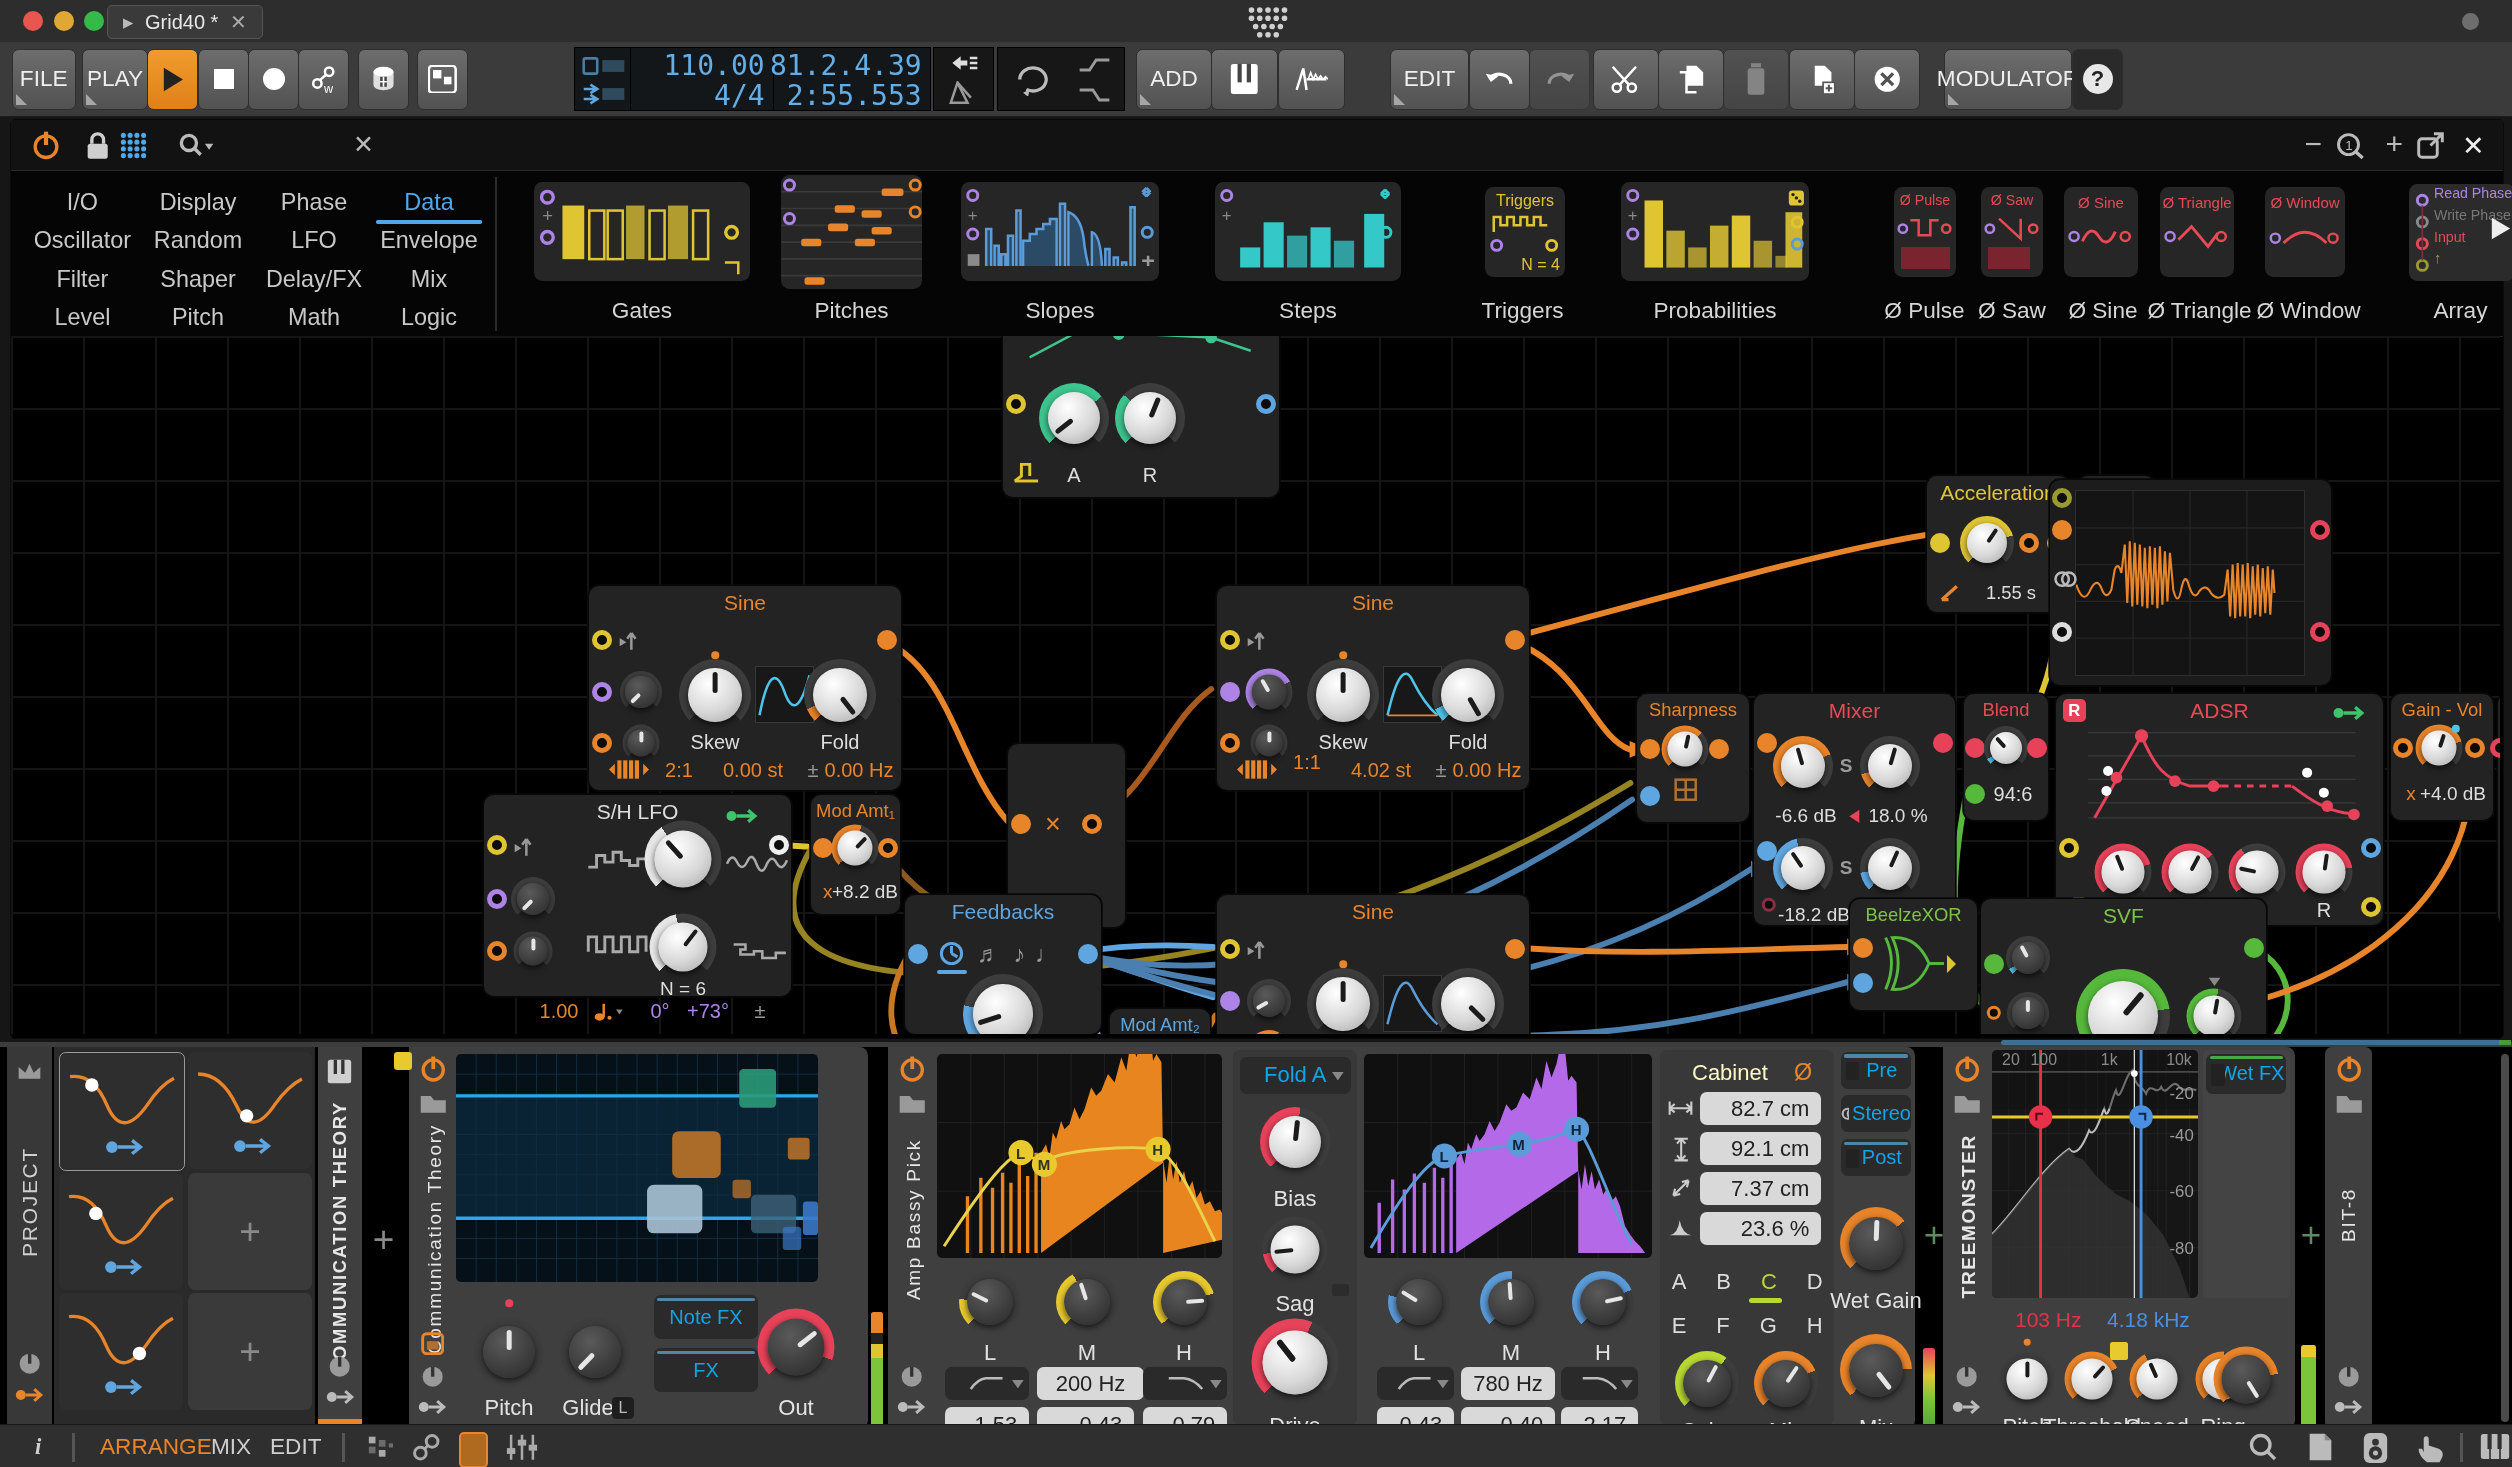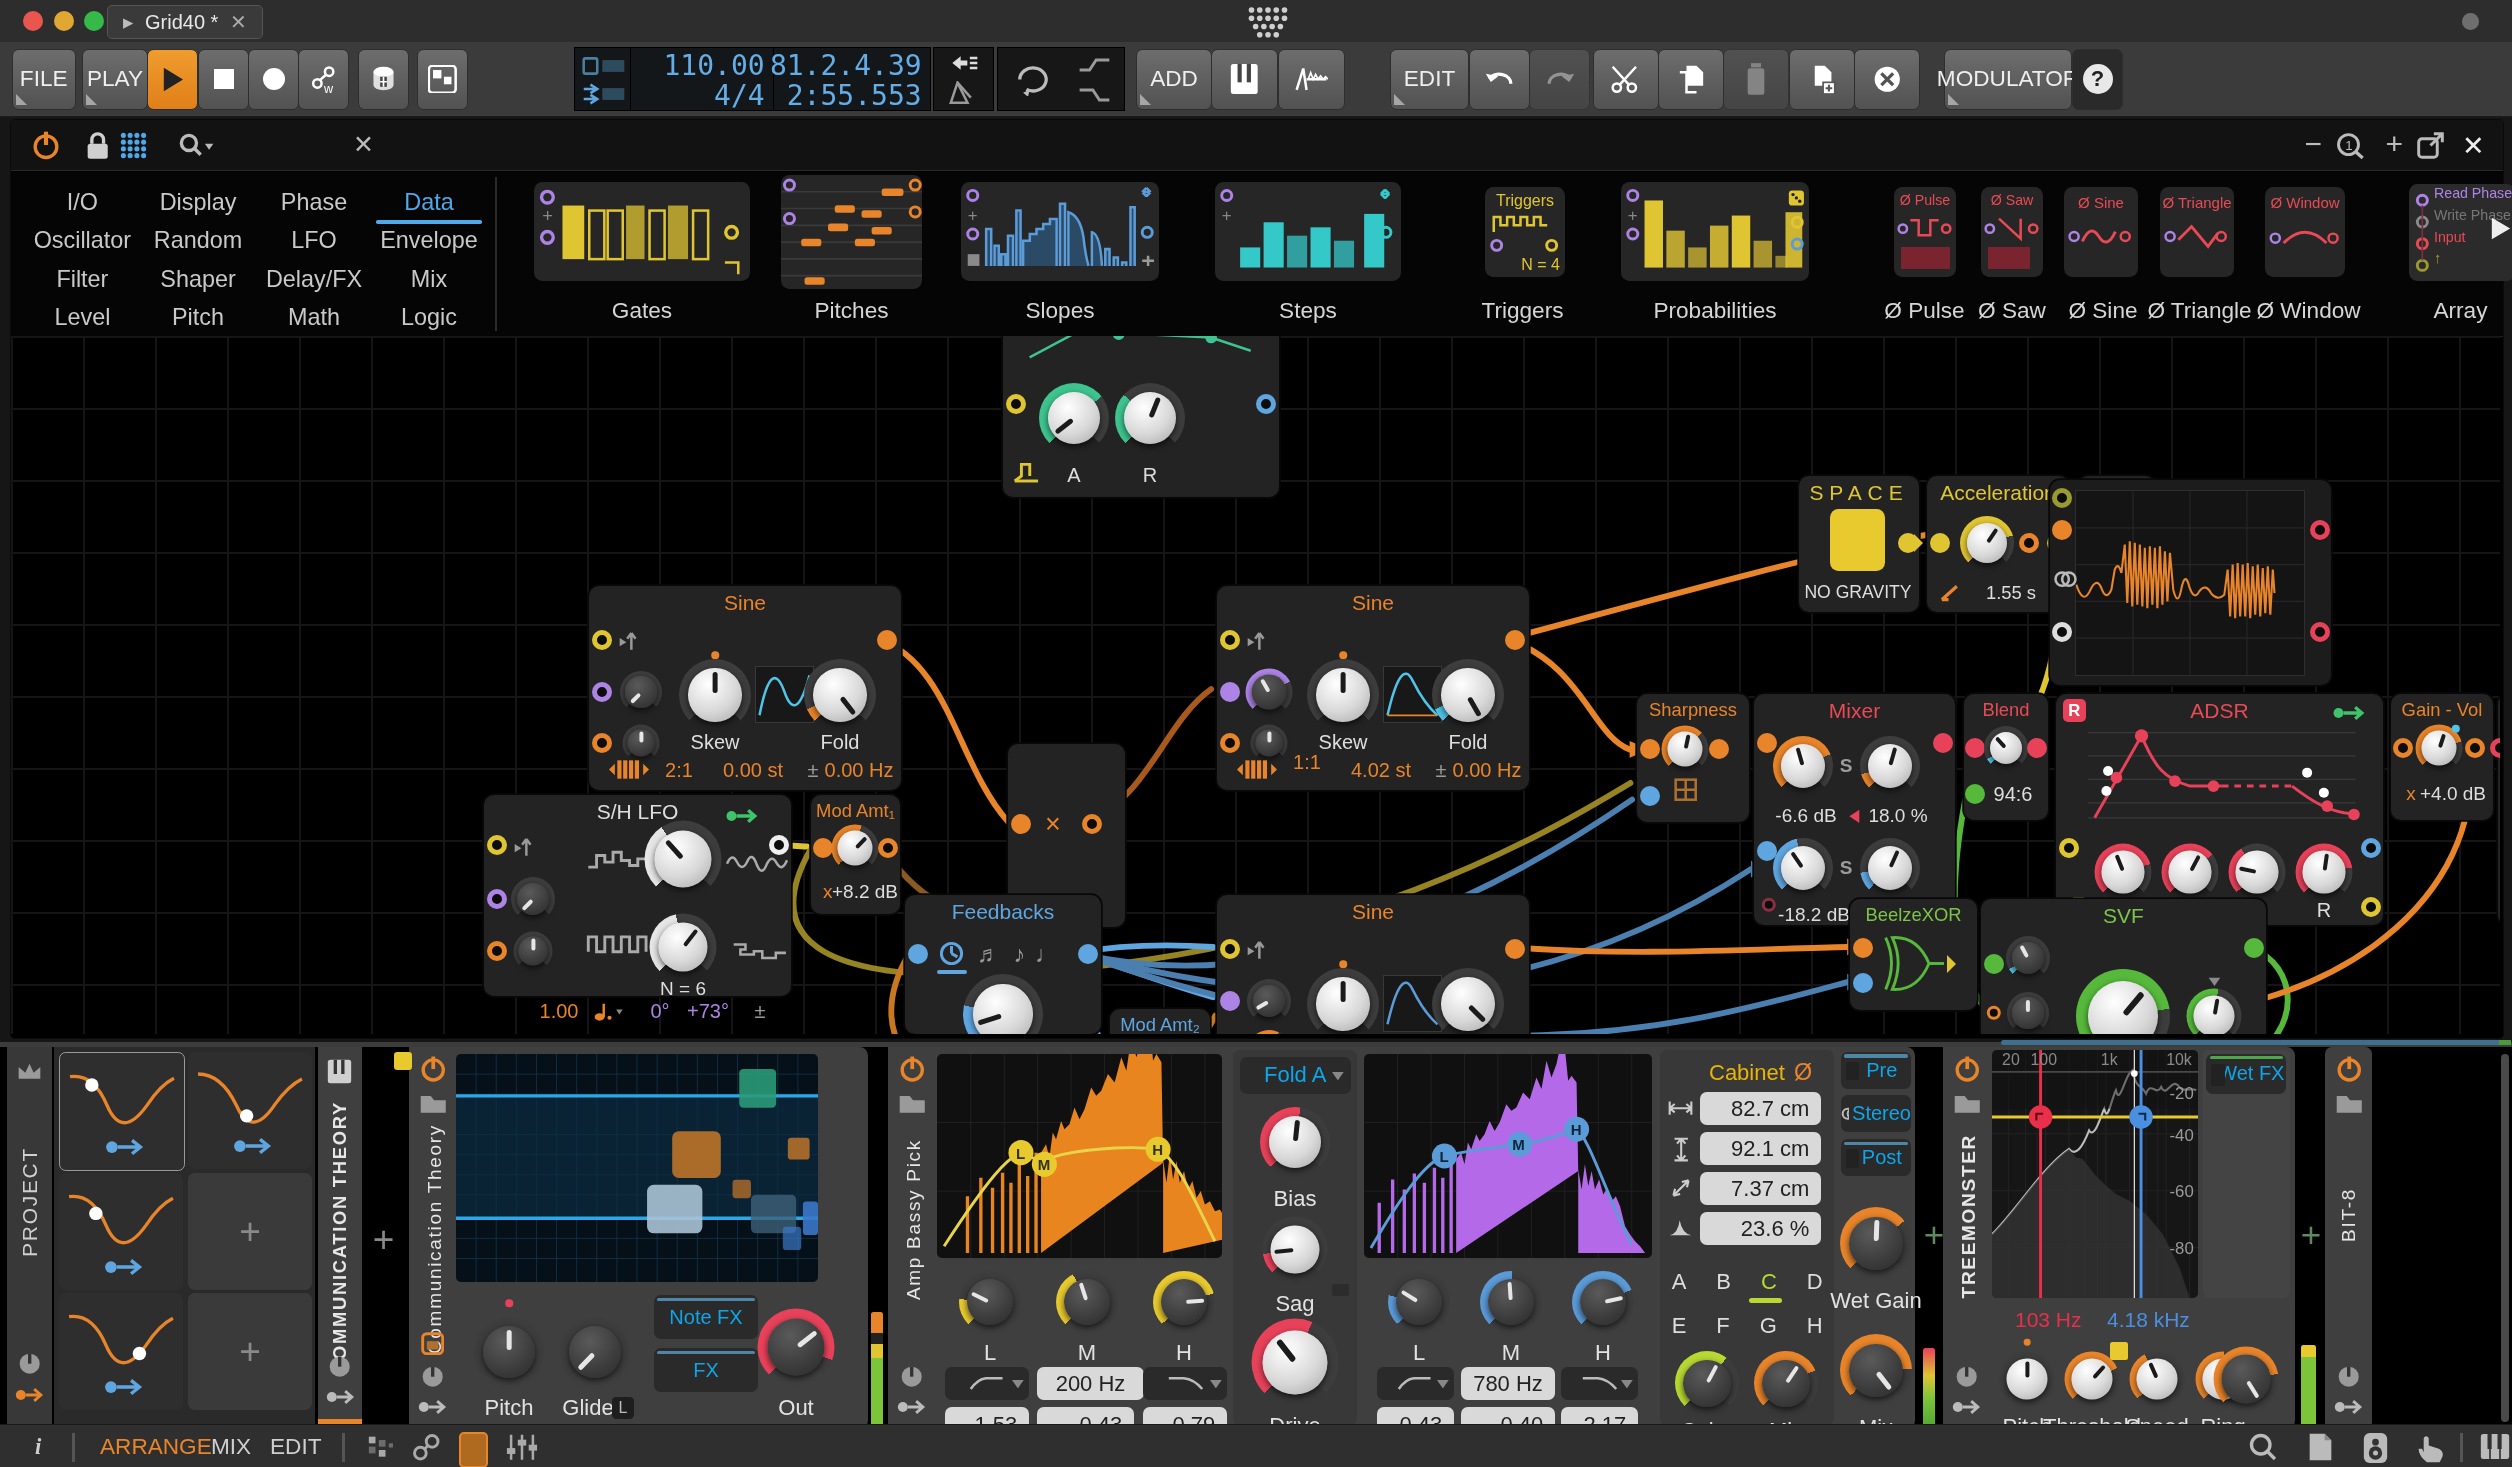--- a/index.html
+++ b/index.html
@@ -585,27 +585,20 @@
             </div>
           </div>
         <div class="mval tx-w" style="left:71px;top:151px">A</div>
         <div class="mval tx-w" style="left:147px;top:151px">R</div>
         <svg class="abs" style="left:10px;top:137px" width="28.5" height="25" viewBox="0 0 34 30">
             <path d="M2 24 l8 -6 v-14 h10 v14" fill="none" stroke="#e0c533" stroke-width="3.5"></path>
             <path d="M2 24 h28" stroke="#e0c533" stroke-width="3.5"></path>
           </svg>
       </div>
 
-      <div class="mod" style="left:1788px;top:140px;width:120px;height:136px">
-        <div class="mtitle tx-y" style="letter-spacing:5.9px">SPACE</div>
-        <div class="abs" style="left:31px;top:33px;width:55px;height:62px;background:#e8c92e;border-radius:8.4px"></div>
-        <div class="port fill" style="left:109px;top:67px;--pc:#e0c533"></div>
-        <div class="ah" style="left:124px;top:67px;border-left-color:#e0c533"></div>
-        <div class="mval tx-w" style="left:59px;top:116px;font-size:17.6px">NO GRAVITY</div>
-      </div>
 
       <div class="mod" style="left:1916px;top:140px;width:142px;height:136px">
         <div class="mtitle tx-y">Acceleration</div>
         <div class="port fill" style="left:13.4px;top:67px;--pc:#e0c533"></div>
         <div class="ring" style="left:60px;top:67px;width:54px;height:54px;--c:#e0c533;--s:58%">
             <div class="kcore">
               <i style="transform:translateX(-50%) rotate(34deg)"></i>
             </div>
           </div>
         <div class="port" style="left:102px;top:67px;--pc:#e8842a"></div>
@@ -1398,21 +1391,21 @@
           </svg>
         <svg class="abs" style="right:5px;top:12.6px" width="11.7" height="8.4" viewBox="0 0 14 10">
             <path d="M0 0 h14 l-7 10 z" fill="#888"></path>
           </svg>
         </div>
       <div class="field" style="left:489px;top:360px;width:77px;height:35px">0.43</div>
       <div class="field" style="left:573px;top:360px;width:94px;height:35px">0.40</div>
       <div class="field" style="left:673px;top:360px;width:77px;height:35px">2.17</div>
 
       <div class="abs" style="left:772px;top:3.3px;width:174px;height:375px;background:#383838;border-radius:6.7px">
-        <div class="abs" style="left:49px;top:10px;font-size:22px;color:#eab308">Cabinet</div>
+        <div class="abs" style="left:32px;top:10px;font-size:22px;color:#fef9c3">Cabinet</div>
         <div class="abs" style="left:134px;top:8.4px;font-size:23.4px;color:#e8842a">Ø</div>
         <svg class="abs" style="left:8.4px;top:49px" width="25" height="18.4" viewBox="0 0 30 22">
             <path d="M2 11 h26 M2 11 l6 -5 M2 11 l6 5 M28 11 l-6 -5 M28 11 l-6 5 M2 3 v16 M28 3 v16" stroke="#ccc" stroke-width="2.5"></path>
           </svg>
         <div class="field" style="left:40px;top:42px;width:121px;height:33px">82.7 cm</div>
         <svg class="abs" style="left:11.7px;top:87px" width="18.4" height="25" viewBox="0 0 22 30">
             <path d="M11 2 v26 M11 2 l-5 6 M11 2 l5 6 M11 28 l-5 -6 M11 28 l5 -6 M3 2 h16 M3 28 h16" stroke="#ccc" stroke-width="2.5"></path>
           </svg>
         <div class="field" style="left:40px;top:82px;width:121px;height:33px">92.1 cm</div>
         <svg class="abs" style="left:10px;top:127px" width="22" height="22" viewBox="0 0 26 26">

